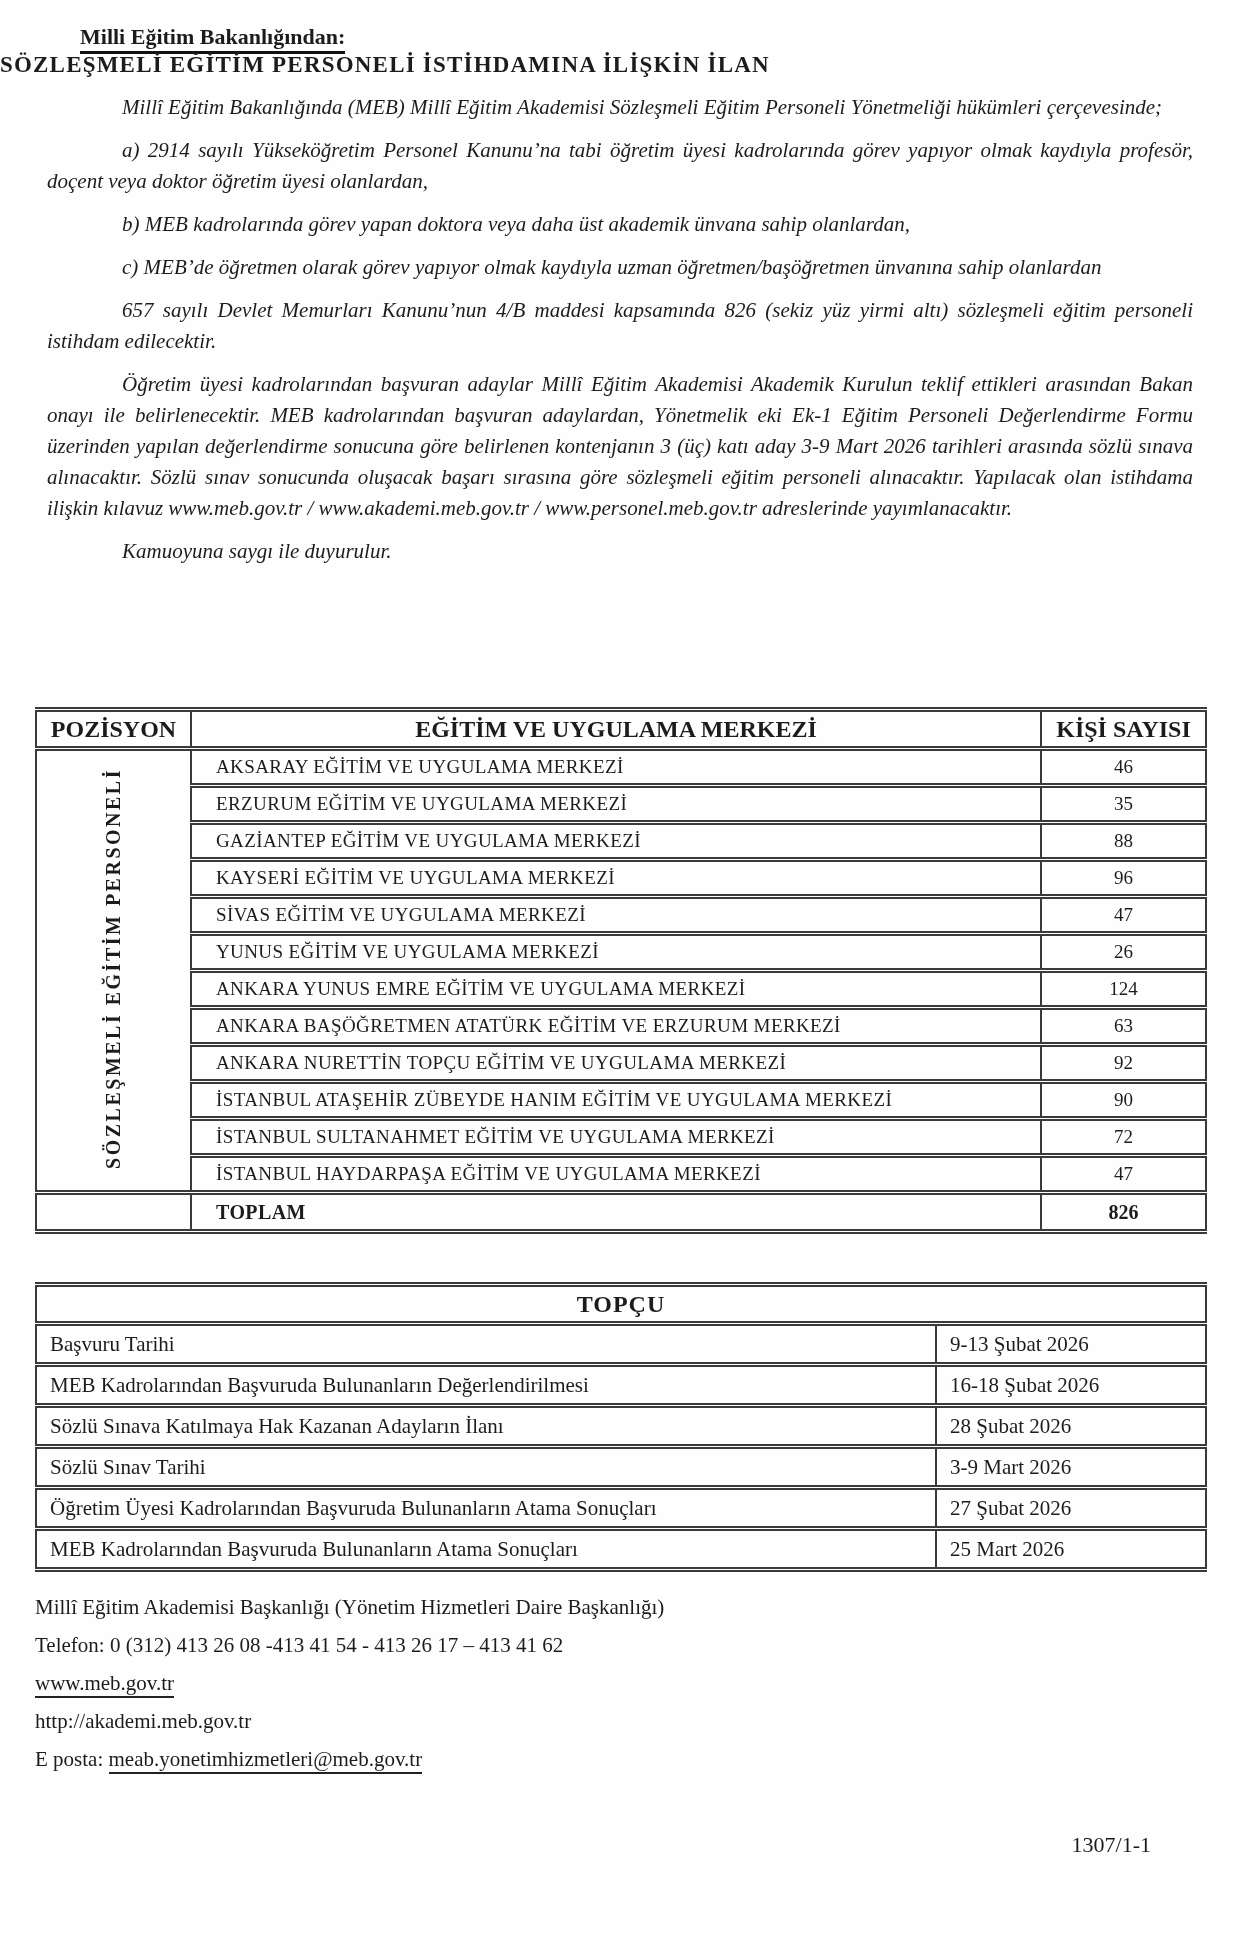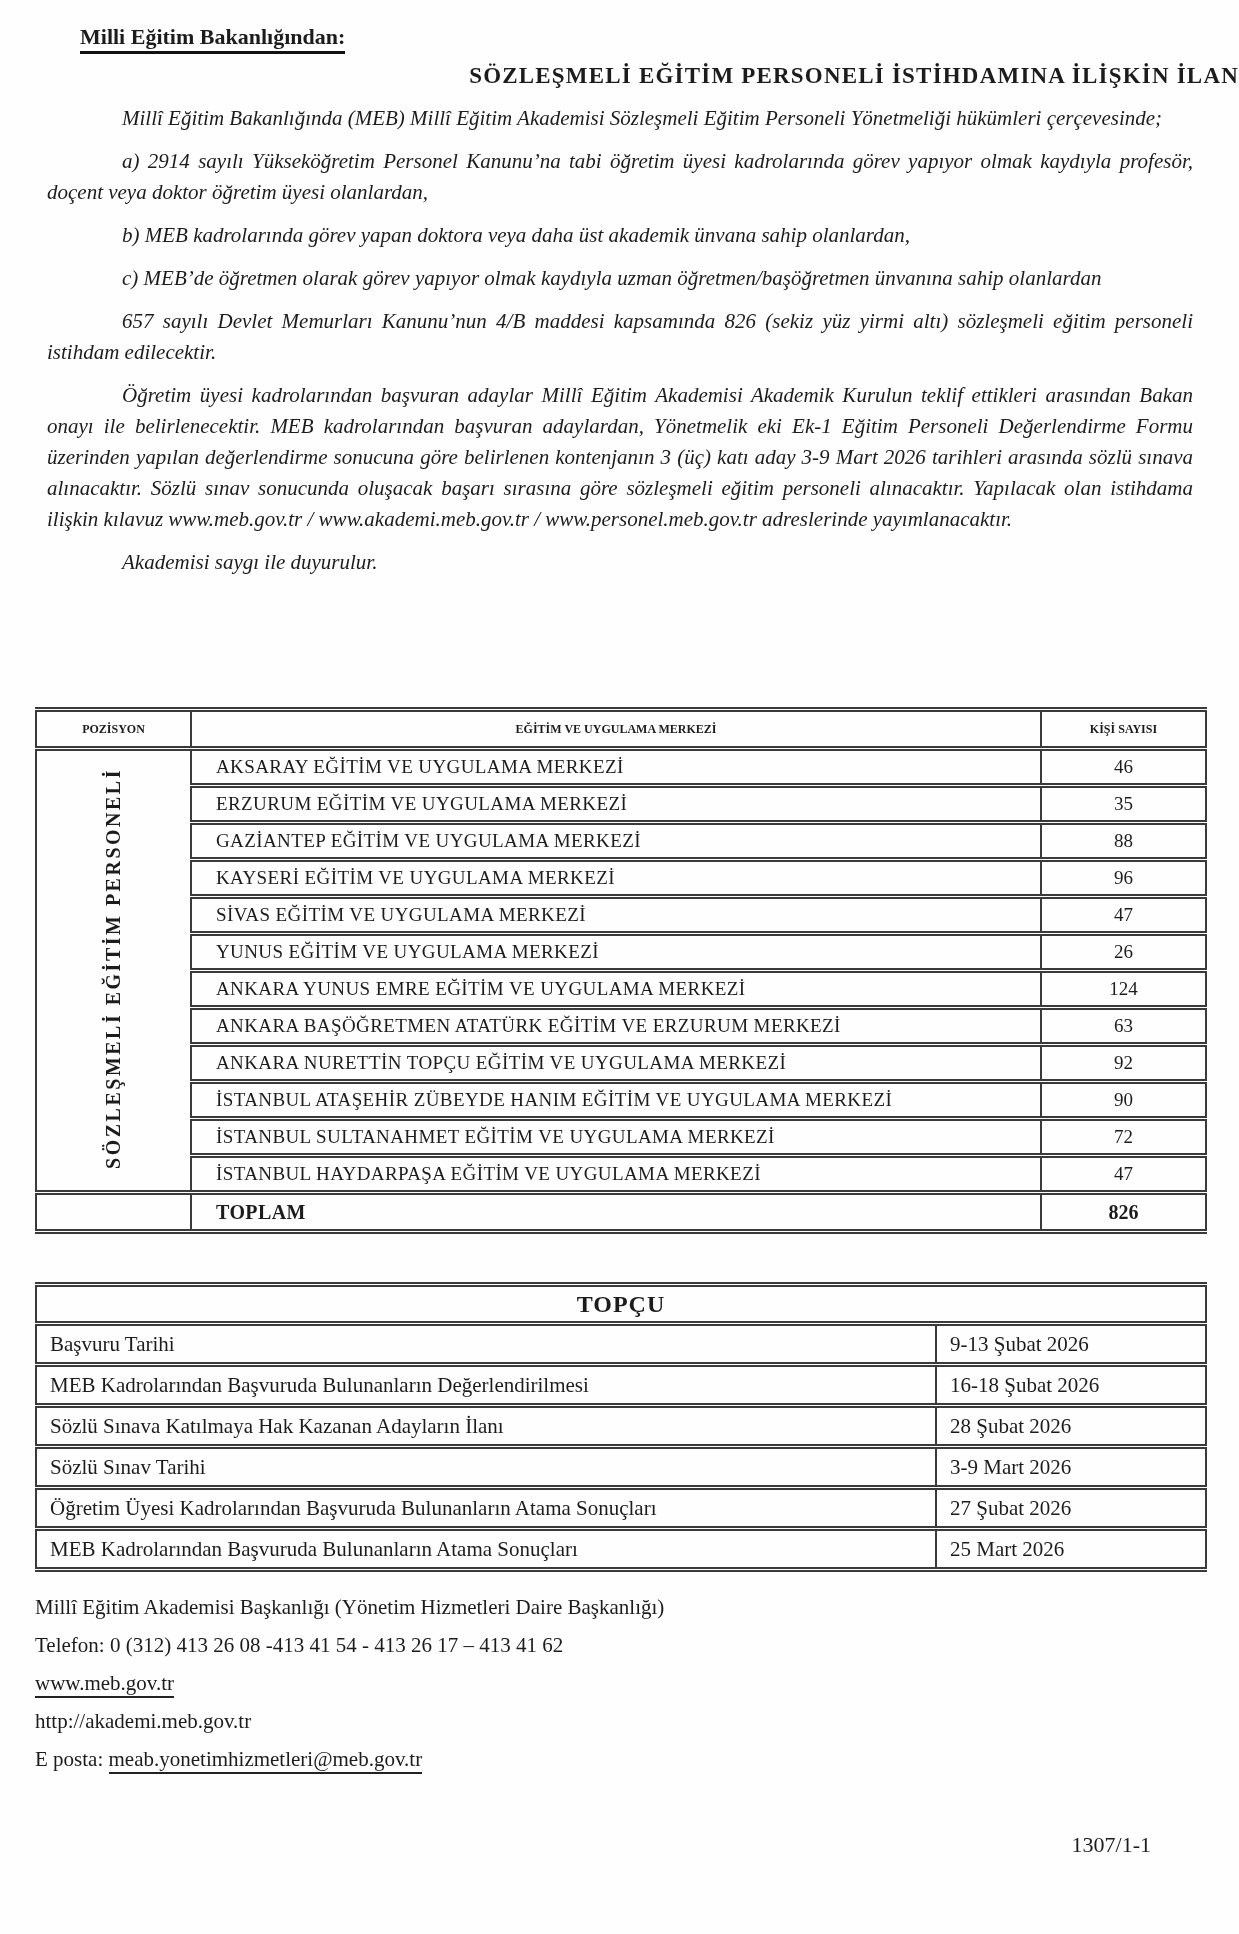--- a/index.html
+++ b/index.html
@@ -5,40 +5,40 @@
   html,body{margin:0;padding:0;}
   body{width:1239px;height:1934px;background:#ffffff;}
   .page{
     position:relative;width:1239px;height:1934px;background:#fefefe;
     color:#1c1c1c;font-family:"Liberation Serif", serif;overflow:hidden;
   }
   
   .doc-from{margin:24px 0 0 80px;font-size:22px;font-weight:bold;}
   .doc-from .underl{border-bottom:3px solid #111;padding-bottom:2px;margin-top:38px;}
   .doc-title{
-    text-align:right;font-weight:bold;font-size:23px;letter-spacing:1.2px;
-    margin-top:13px;
+    text-align:left;font-weight:bold;font-size:23px;letter-spacing:1.2px;
+    margin-top:2px;
   }
   
   .body-text{
     margin:14px 35px 0 35px;width:1170px;font-size:21px;line-height:31px;
     text-align:justify;
   }
   .body-text p{margin:12px;text-indent:75px;font-style:italic;}
   
   table{border-collapse:collapse;table-layout:fixed;}
   .positions td,.positions th,
   .takvim td,.takvim th{
     border-left:2px solid #3a3a3a;border-right:2px solid #3a3a3a;
     border-top:5px double #3a3a3a;border-bottom:5px double #3a3a3a;
     overflow:hidden;
   }
   
   .positions{position:absolute;top:707px;left:35px;width:1170px;}
-  .positions th{height:30px;font-size:12px;font-weight:bold;text-align:center;padding:2px 4px;}
+  .positions th{height:30px;font-size:24px;font-weight:bold;text-align:center;padding:2px 4px;}
   .positions td{height:28px;font-size:19px;padding:2px 4px;}
   .positions .center-cell{text-align:left;padding-left:24px;letter-spacing:0.4px;}
   .positions .count-cell{text-align:center;}
   .positions .pos-cell{text-align:center;vertical-align:middle;}
   .vertical-text{
     display:inline-block;writing-mode:vertical-rl;transform:rotate(180deg);
     font-weight:bold;font-size:20px;letter-spacing:2.5px;white-space:nowrap;
   }
   .positions .total-row td{font-weight:bold;font-size:20px;height:30px;}
   
@@ -63,21 +63,21 @@
 
   <div class="doc-title">SÖZLEŞMELİ EĞİTİM PERSONELİ İSTİHDAMINA İLİŞKİN İLAN</div>
 
   <div class="body-text">
       <p>Millî Eğitim Bakanlığında (MEB) Millî Eğitim Akademisi Sözleşmeli Eğitim Personeli Yönetmeliği hükümleri çerçevesinde;</p>
       <p>a) 2914 sayılı Yükseköğretim Personel Kanunu’na tabi öğretim üyesi kadrolarında görev yapıyor olmak kaydıyla profesör, doçent veya doktor öğretim üyesi olanlardan,</p>
       <p>b) MEB kadrolarında görev yapan doktora veya daha üst akademik ünvana sahip olanlardan,</p>
       <p>c) MEB’de öğretmen olarak görev yapıyor olmak kaydıyla uzman öğretmen/başöğretmen ünvanına sahip olanlardan</p>
       <p>657 sayılı Devlet Memurları Kanunu’nun 4/B maddesi kapsamında 826 (sekiz yüz yirmi altı) sözleşmeli eğitim personeli istihdam edilecektir.</p>
       <p>Öğretim üyesi kadrolarından başvuran adaylar Millî Eğitim Akademisi Akademik Kurulun teklif ettikleri arasından Bakan onayı ile belirlenecektir. MEB kadrolarından başvuran adaylardan, Yönetmelik eki Ek-1 Eğitim Personeli Değerlendirme Formu üzerinden yapılan değerlendirme sonucuna göre belirlenen kontenjanın 3 (üç) katı aday 3-9 Mart 2026 tarihleri arasında sözlü sınava alınacaktır. Sözlü sınav sonucunda oluşacak başarı sırasına göre sözleşmeli eğitim personeli alınacaktır. Yapılacak olan istihdama ilişkin kılavuz www.meb.gov.tr / www.akademi.meb.gov.tr / www.personel.meb.gov.tr adreslerinde yayımlanacaktır.</p>
-      <p>Akademisi saygı ile duyurulur.</p>
+      <p>Kamuoyuna saygı ile duyurulur.</p>
     </div>
 
   <table class="positions">
     <colgroup>
       <col style="width:155px">
         <col style="width:850px">
         <col style="width:165px">
     </colgroup>
     <thead>
       <tr>

